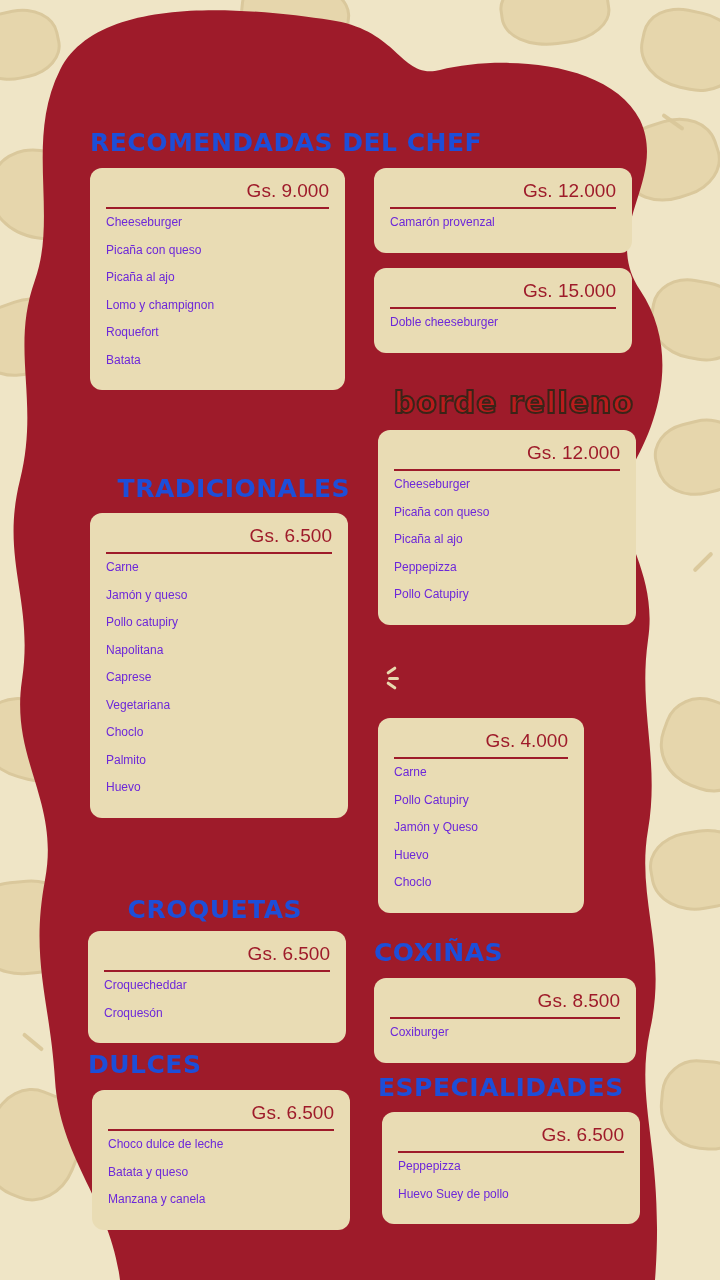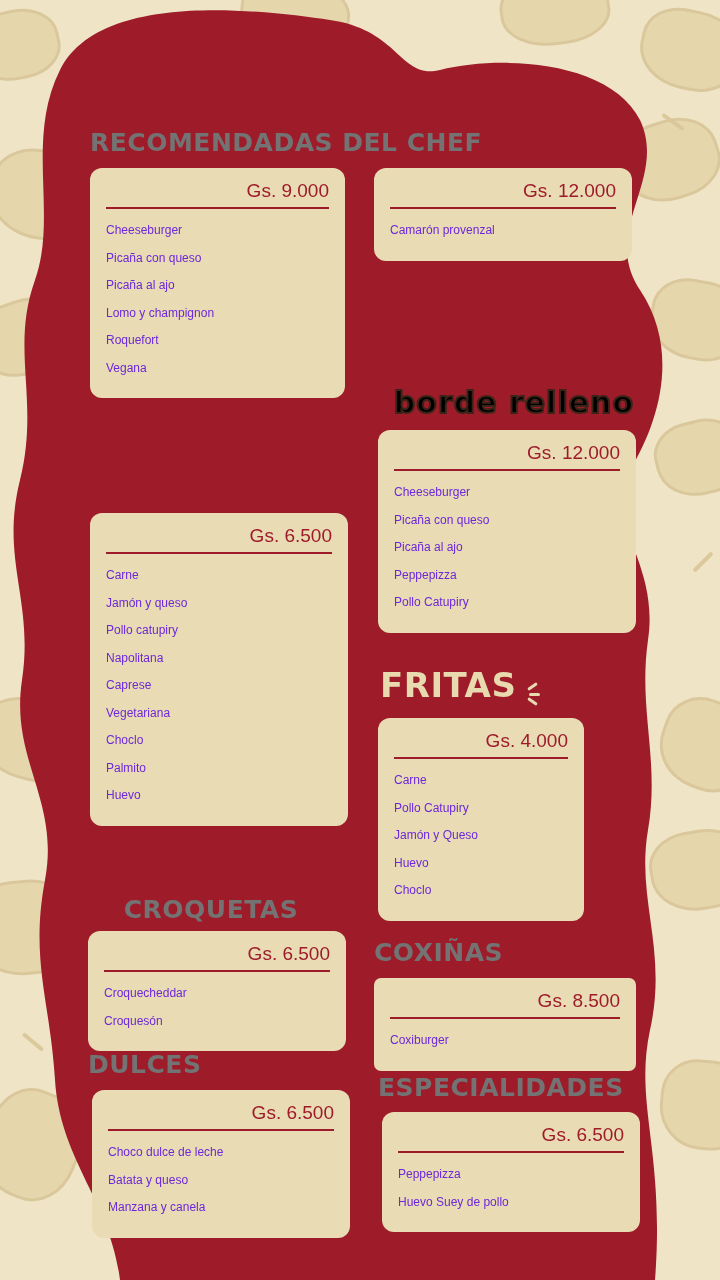--- a/index.html
+++ b/index.html
@@ -31,54 +31,53 @@
     border: none;
   }
 
   #content {
     position: absolute;
     inset: 0;
     z-index: 5;
   }
 
   .sec-title {
-    color: #737373;
+    color: #1d4ed8;
     font-weight: bold;
     font-size: 25px;
     letter-spacing: .5px;
     font-family: "DejaVu Sans", sans-serif;
-    text-align: center;
   }
   .card {
     background: #e9dcb4;
     border-radius: 12px;
     padding: 12px 16px 16px 16px;
   }
   .price {
     color: #9e1b2a;
     font-size: 19px;
     text-align: right;
     padding-bottom: 5px;
     border-bottom: 2px solid #9e1b2a;
-    margin-bottom: 8px;
+    margin-bottom: 0;
   }
   .item {
     color: #6d28d9;
     font-size: 12px;
     line-height: 27.5px;
     white-space: nowrap;
   }
   .col {
     position: absolute;
   }
   .fancy {
     font-family: "DejaVu Sans", sans-serif;
     font-weight: bold;
     font-size: 30px;
-    color: #000000;
+    color: #b91c1c;
     -webkit-text-stroke: 2px #3a2418;
     letter-spacing: 1px;
   }
   .fritas-title {
     color: #e8d9ae;
     font-weight: bold;
     font-size: 34px;
     font-family: "DejaVu Sans", sans-serif;
     letter-spacing: .5px;
   }
@@ -140,29 +139,36 @@
       <div class="sec-title">RECOMENDADAS DEL CHEF</div>
     </div>
 
     <div class="card" style="position:absolute;left:90px;top:168px;width:255px;">
       <div class="price">Gs. 9.000</div>
       <div class="item">Cheeseburger</div>
       <div class="item">Picaña con queso</div>
       <div class="item">Picaña al ajo</div>
       <div class="item">Lomo y champignon</div>
       <div class="item">Roquefort</div>
-      <div class="item">Vegana</div>
+      <div class="item">Batata</div>
     </div>
 
     <div class="card" style="position:absolute;left:374px;top:168px;width:258px;">
       <div class="price">Gs. 12.000</div>
       <div class="item">Camarón provenzal</div>
     </div>
 
-
+    <div class="card" style="position:absolute;left:374px;top:268px;width:258px;">
+      <div class="price">Gs. 15.000</div>
+      <div class="item">Doble cheeseburger</div>
+    </div>
+
+    <div class="col" style="left:90px;top:474px;width:260px;text-align:right;">
+      <div class="sec-title">TRADICIONALES</div>
+    </div>
 
     <div class="card" style="position:absolute;left:90px;top:513px;width:258px;">
       <div class="price">Gs. 6.500</div>
       <div class="item">Carne</div>
       <div class="item">Jamón y queso</div>
       <div class="item">Pollo catupiry</div>
       <div class="item">Napolitana</div>
       <div class="item">Caprese</div>
       <div class="item">Vegetariana</div>
       <div class="item">Choclo</div>
@@ -177,21 +183,20 @@
     <div class="card" style="position:absolute;left:378px;top:430px;width:258px;">
       <div class="price">Gs. 12.000</div>
       <div class="item">Cheeseburger</div>
       <div class="item">Picaña con queso</div>
       <div class="item">Picaña al ajo</div>
       <div class="item">Peppepizza</div>
       <div class="item">Pollo Catupiry</div>
     </div>
 
     <div class="col" style="left:380px;top:665px;">
-      <span class="fritas-title">FRITAS</span>
       <span class="spark" style="margin-left:4px;">
         <span style="left:2px;top:4px;transform:rotate(-35deg);"></span>
         <span style="left:4px;top:12px;transform:rotate(0deg);"></span>
         <span style="left:2px;top:19px;transform:rotate(35deg);"></span>
       </span>
     </div>
 
     <div class="card" style="position:absolute;left:378px;top:718px;width:206px;">
       <div class="price">Gs. 4.000</div>
       <div class="item">Carne</div>
@@ -208,21 +213,21 @@
     <div class="card" style="position:absolute;left:88px;top:931px;width:258px;">
       <div class="price">Gs. 6.500</div>
       <div class="item">Croquecheddar</div>
       <div class="item">Croquesón</div>
     </div>
 
     <div class="col" style="left:374px;top:938px;">
       <div class="sec-title">COXIÑAS</div>
     </div>
 
-    <div class="card" style="position:absolute;left:374px;top:978px;width:262px;border-radius:7px;">
+    <div class="card" style="position:absolute;left:374px;top:978px;width:262px;">
       <div class="price">Gs. 8.500</div>
       <div class="item">Coxiburger</div>
     </div>
 
     <div class="col" style="left:88px;top:1050px;width:105px;text-align:right;">
       <div class="sec-title">DULCES</div>
     </div>
 
     <div class="card" style="position:absolute;left:92px;top:1090px;width:258px;">
       <div class="price">Gs. 6.500</div>

